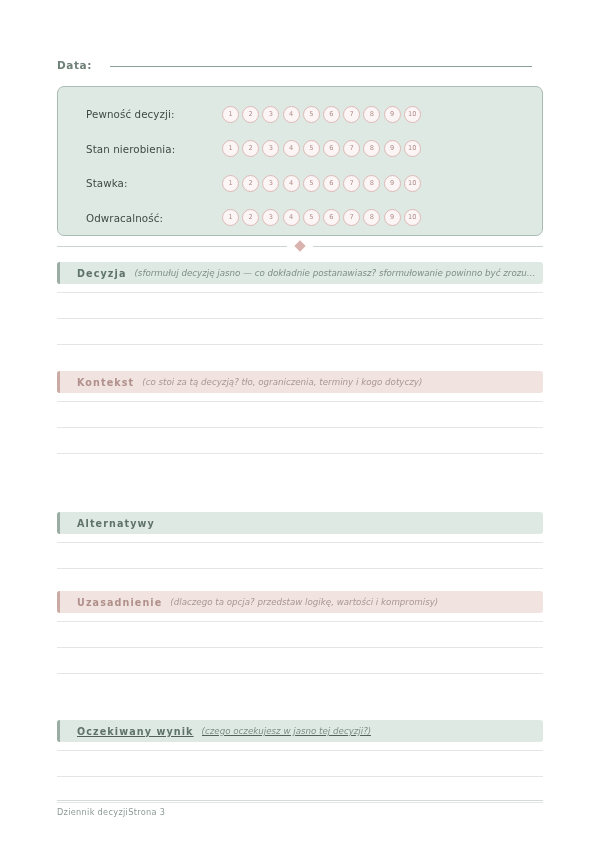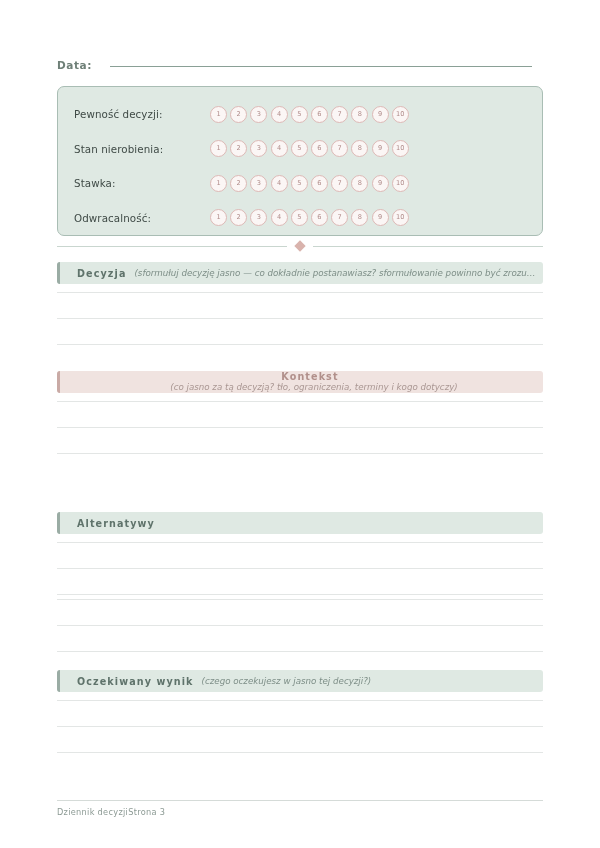--- a/index.html
+++ b/index.html
@@ -61,21 +61,21 @@
     height: 150px;
     background: #dfe9e3;
     border: 1px solid #a9bdb4;
     border-radius: 7px;
     padding: 10px 0 0 0;
   }
   .rating-row {
     height: 34.5px;
     display: flex;
     align-items: center;
-    padding-left: 16px;
+    padding-left: 28px;
   }
   .rating-label {
     font-size: 10.3px;
     color: #3f4a46;
     width: 136px;
     white-space: nowrap;
     letter-spacing: 0.1px;
   }
   .scale {
     display: flex;
@@ -158,21 +158,21 @@
     white-space: nowrap;
   }
 
   
   .sec-green .sec-head { background: #dfe9e3; }
   .sec-green .sec-bar  { background: #9aaca4; }
   .sec-green .sec-title{ color: #5f736b; }
   .sec-green .sec-hint { color: #7d8e87; }
 
   
-  .sec-rose .sec-head  { background: #f0e3e0; flex-direction: column; }
+  .sec-rose .sec-head  { background: #f0e3e0; }
   .sec-rose .sec-bar   { background: #c9aaa5; }
   .sec-rose .sec-title { color: #b1908b; }
   .sec-rose .sec-hint  { color: #a99692; }
 
   .lines { margin-top: 8px; }
   .wline {
     height: 1px;
     background: #e3e6e5;
     margin-bottom: 25px;
   }
@@ -287,47 +287,52 @@
         <div class="lines">
           <div class="wline"></div>
           <div class="wline"></div>
           <div class="wline"></div>
         </div>
       </div>
       <div class="section sec-rose" style="top: 371px;">
         <div class="sec-head">
           <span class="sec-bar"></span>
           <span class="sec-title">Kontekst</span>
-          <span class="sec-hint">(co jasno za tą decyzją? tło, ograniczenia, terminy i kogo dotyczy)</span>
+          <span class="sec-hint">(co stoi za tą decyzją? tło, ograniczenia, terminy i kogo dotyczy)</span>
         </div>
         <div class="lines">
           <div class="wline"></div>
           <div class="wline"></div>
           <div class="wline"></div>
         </div>
       </div>
       <div class="section sec-green" style="top: 481px; margin-top: 31px;">
         <div class="sec-head">
           <span class="sec-bar"></span>
           <span class="sec-title">Alternatywy</span>
         </div>
         <div class="lines">
           <div class="wline"></div>
           <div class="wline"></div>
           <div class="wline"></div>
         </div>
       </div>
       <div class="section sec-rose" style="top: 591px;">
-        <div class="lines">
-          <div class="wline"></div>
-          <div class="wline"></div>
-          <div class="wline"></div>
-        </div>
-      </div>
-      <div class="section sec-green" style="top: 670px;">
+        <div class="sec-head">
+          <span class="sec-bar"></span>
+          <span class="sec-title">Uzasadnienie</span>
+          <span class="sec-hint">(dlaczego ta opcja? przedstaw logikę, wartości i kompromisy)</span>
+        </div>
+        <div class="lines">
+          <div class="wline"></div>
+          <div class="wline"></div>
+          <div class="wline"></div>
+        </div>
+      </div>
+      <div class="section sec-green" style="top: 720px; text-decoration: underline;">
         <div class="sec-head">
           <span class="sec-bar"></span>
           <span class="sec-title">Oczekiwany wynik</span>
           <span class="sec-hint">(czego oczekujesz w jasno tej decyzji?)</span>
         </div>
         <div class="lines">
           <div class="wline"></div>
           <div class="wline"></div>
           <div class="wline"></div>
         </div>

